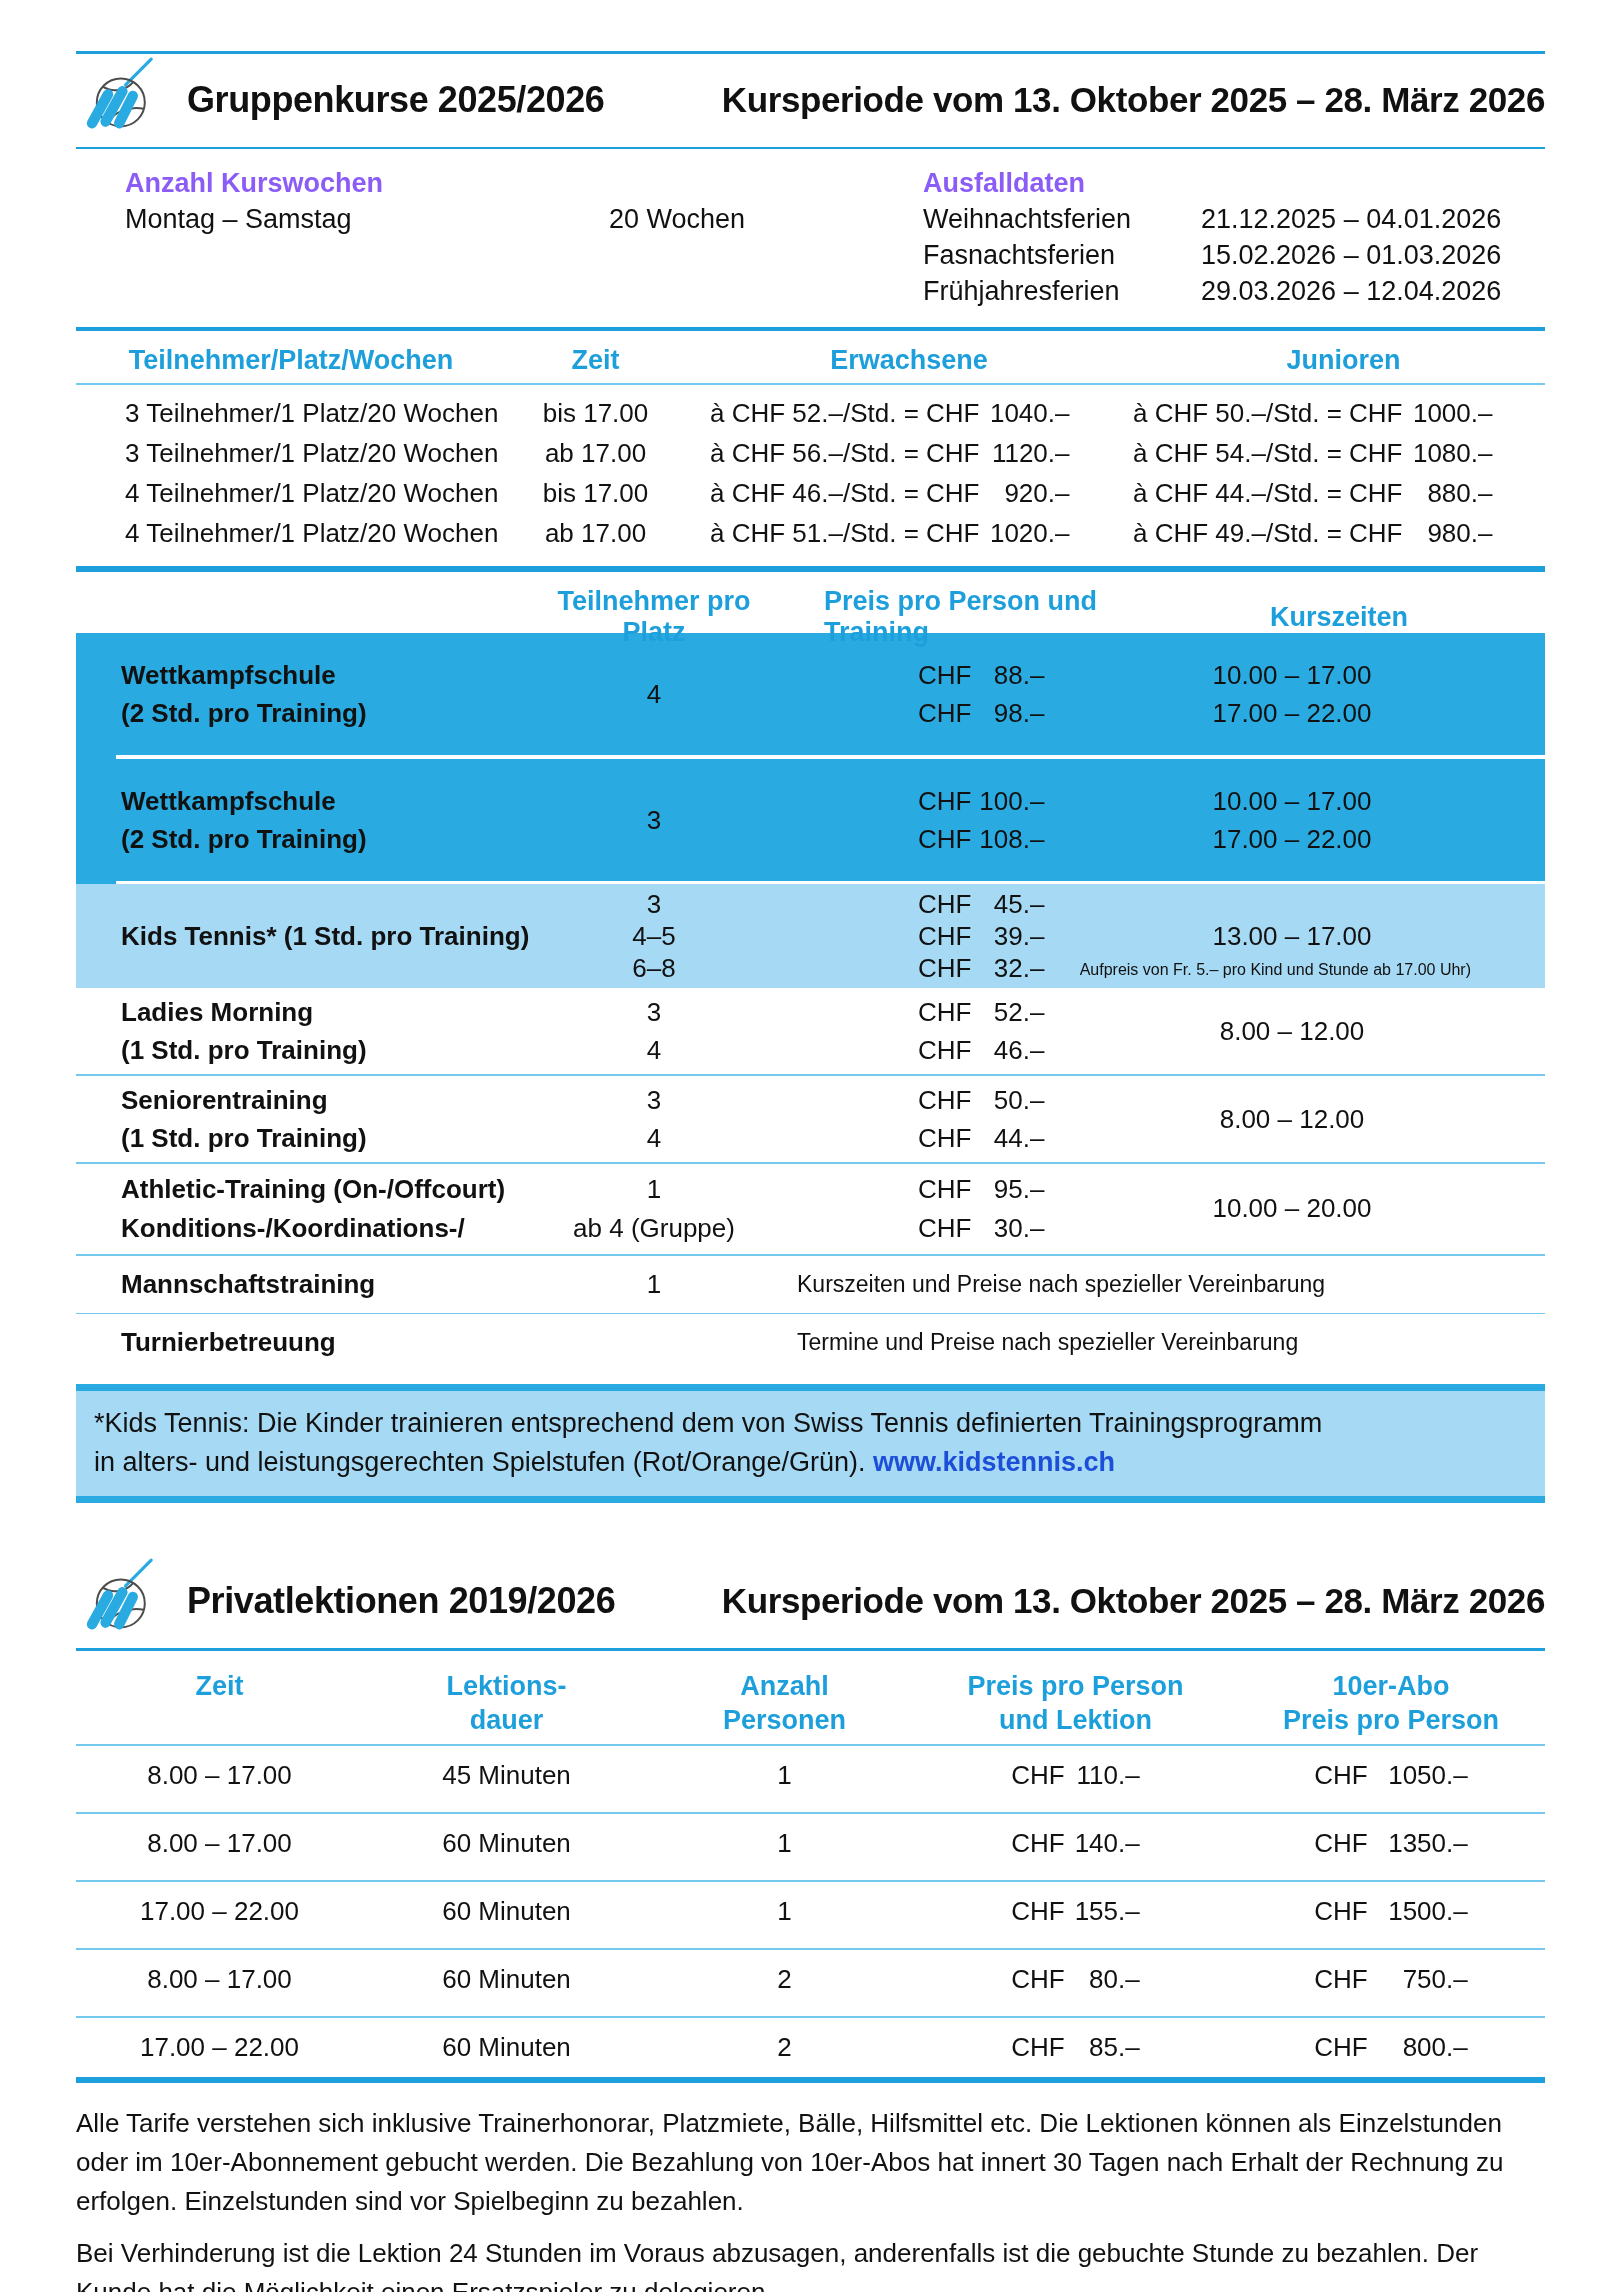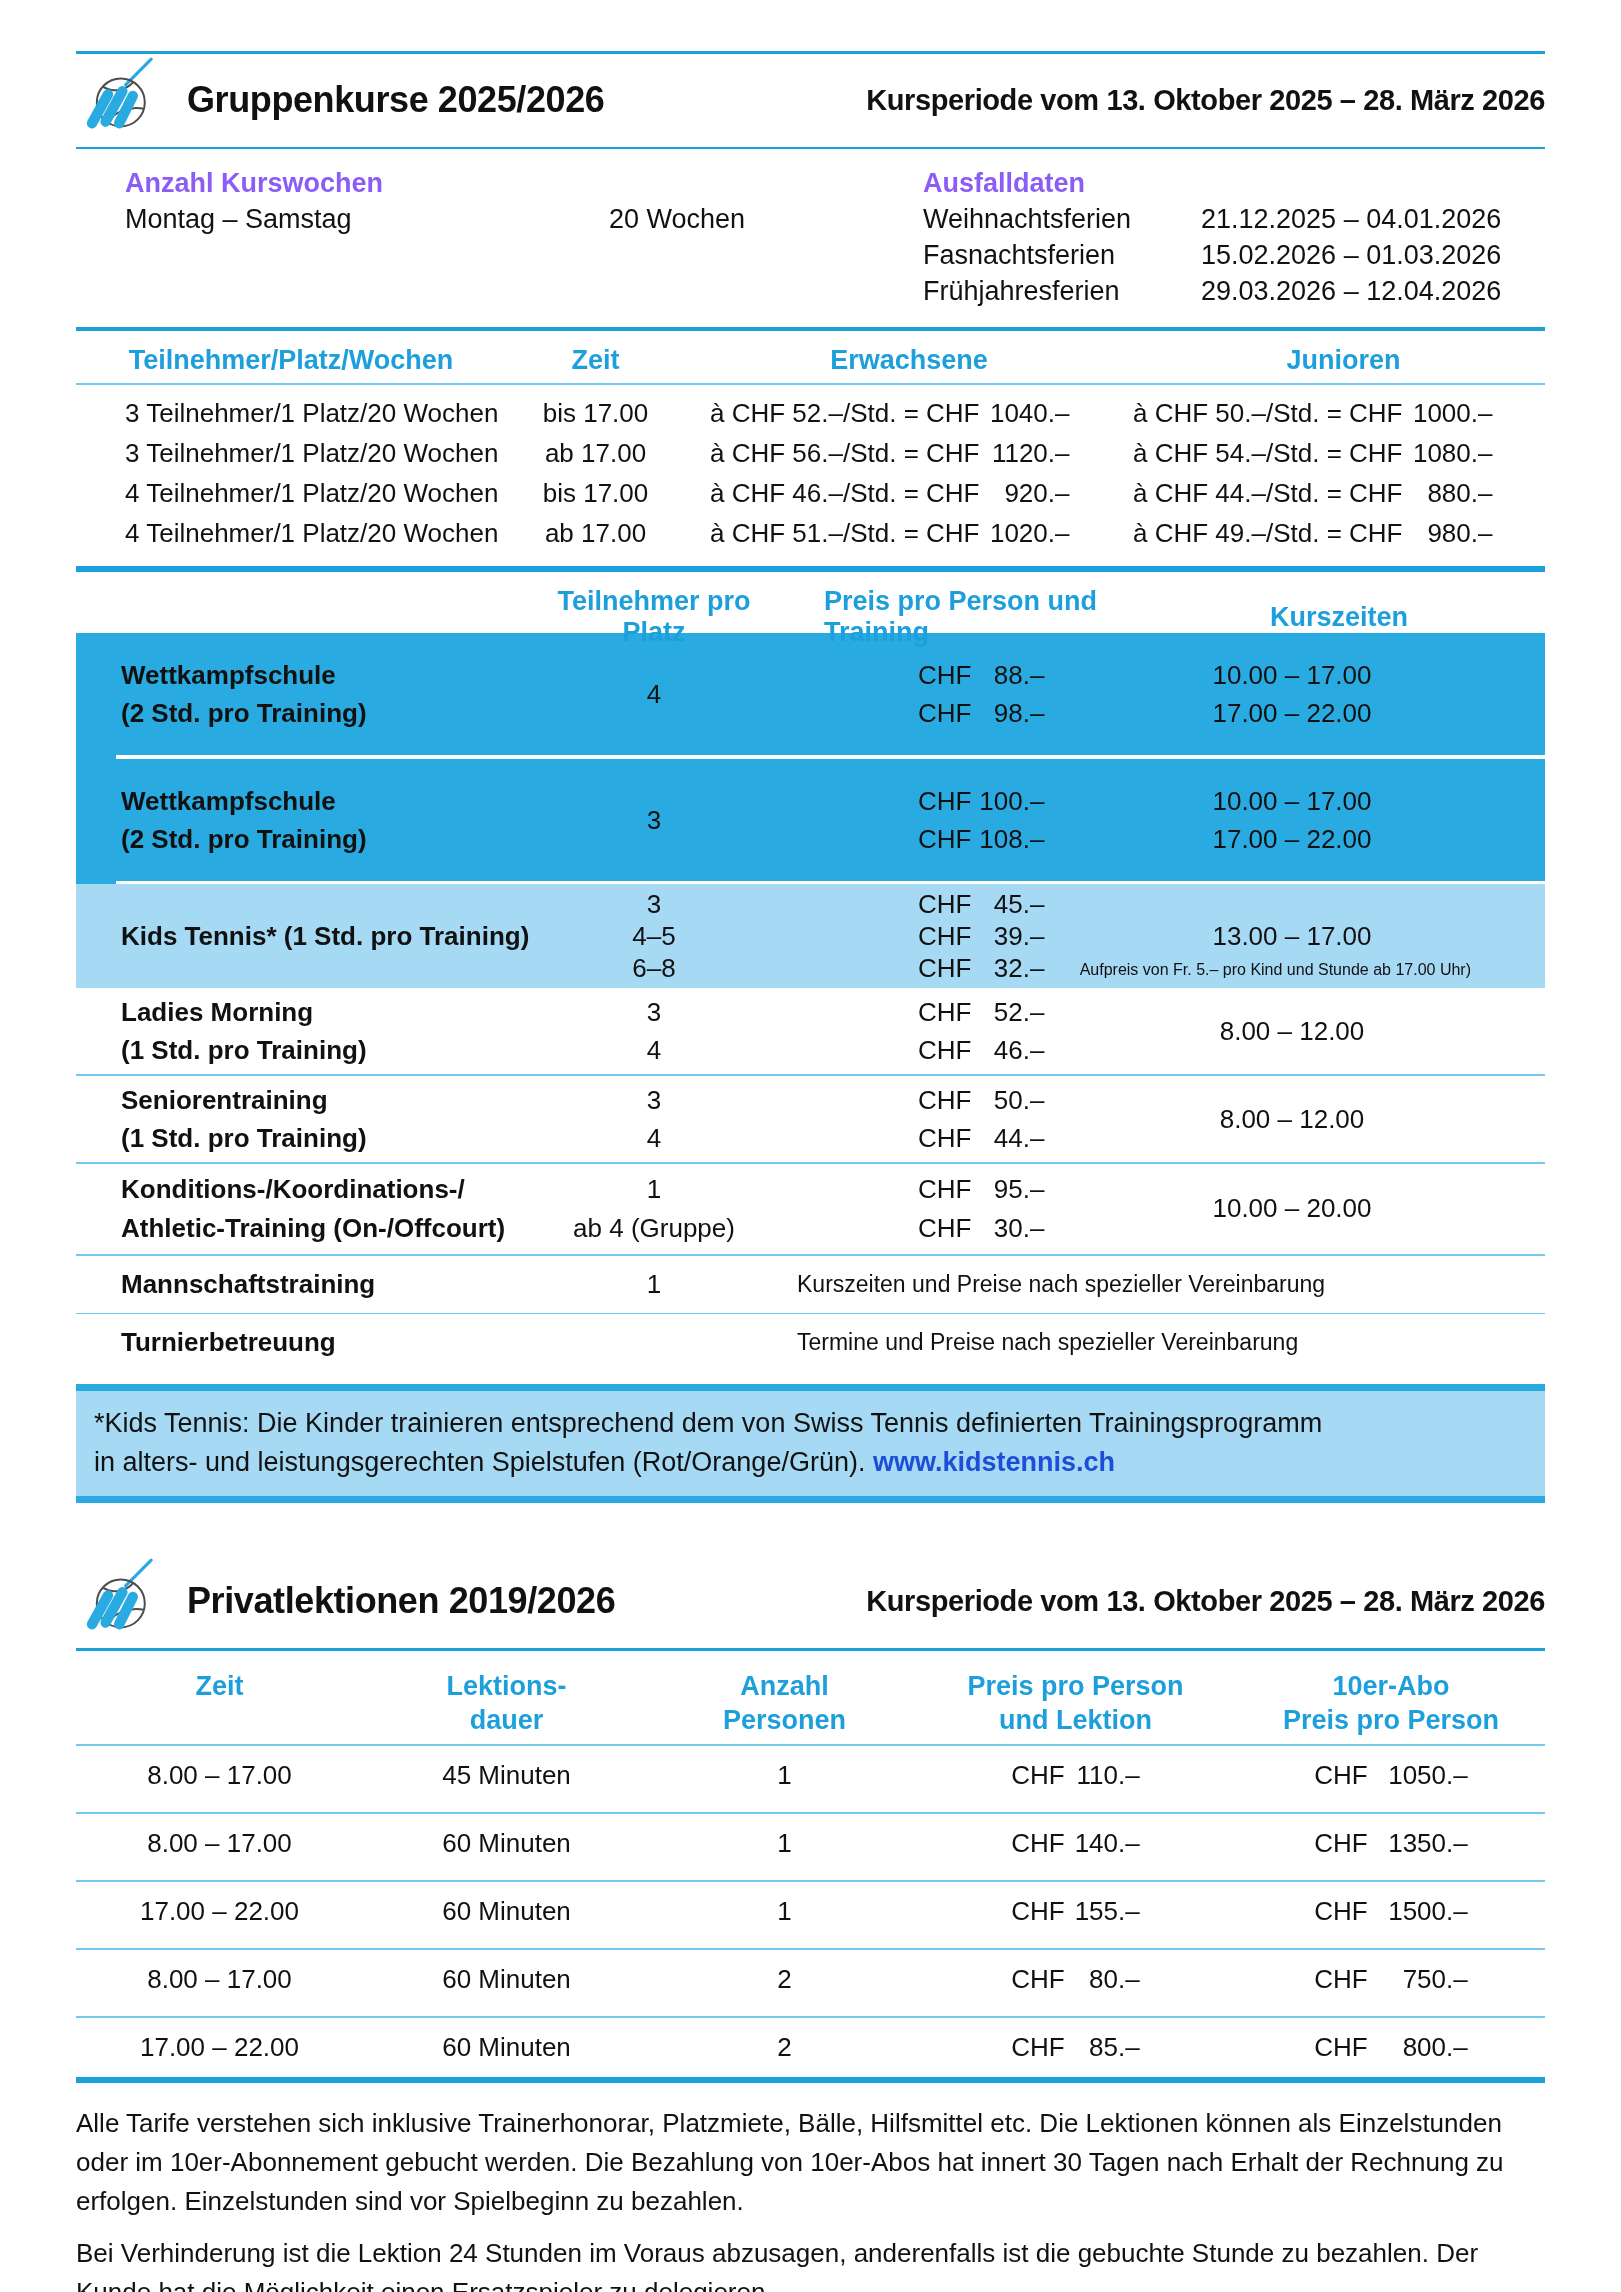--- a/index.html
+++ b/index.html
@@ -13,21 +13,21 @@
   .rule.h3 { height:2.7px; }
   .rule.h4 { height:3.6px; }
   .rule.h6 { height:5.4px; }
   .rule-thin { height:1.8px; background:#74C9EF; }
   .spacer-top { height:51px; }
 
   
   .sec-head { display:flex; align-items:center; height:93px; }
   .logo { width:88px; height:88px; flex:0 0 auto; margin-right:23px; }
   .sec-title { font-size:36px; font-weight:700; letter-spacing:-0.4px; }
-  .sec-period { margin-left:auto; font-size:29px; font-weight:700; letter-spacing:-0.4px; }
+  .sec-period { margin-left:auto; font-size:35px; font-weight:700; letter-spacing:-0.4px; }
 
   
   .info { display:grid; grid-template-columns:775px 1fr; padding:16px 0 18px; font-size:27px; }
   .blue-h { color:#8b5cf6; font-weight:700; line-height:36px; }
   .info-left .row { display:grid; grid-template-columns:484px auto; line-height:36px; }
   .info-left { padding-left:49px; }
   .info-right { padding-left:72px; }
   .info-right .row { display:grid; grid-template-columns:278px auto; line-height:36px; }
 
   
@@ -333,22 +333,22 @@
           </div>
       </div>
       <div class="t2col t2zeit">
         <div>8.00 – 12.00</div>
       </div>
     </div>
     <div class="rule-thin"></div>
 
     <div class="t2row plain h100">
       <div class="t2name">
+        <div>Athletic-Training (On-/Offcourt)</div>
         <div>Konditions-/Koordinations-/</div>
-        <div>Athletic-Training (On-/Offcourt)</div>
       </div>
       <div class="t2col center">
         <div>1</div>
         <div>ab 4 (Gruppe)</div>
       </div>
       <div class="t2col t2price">
         <div class="pl">
             <span>CHF</span>
             <span class="amt2">95.–</span>
           </div>

